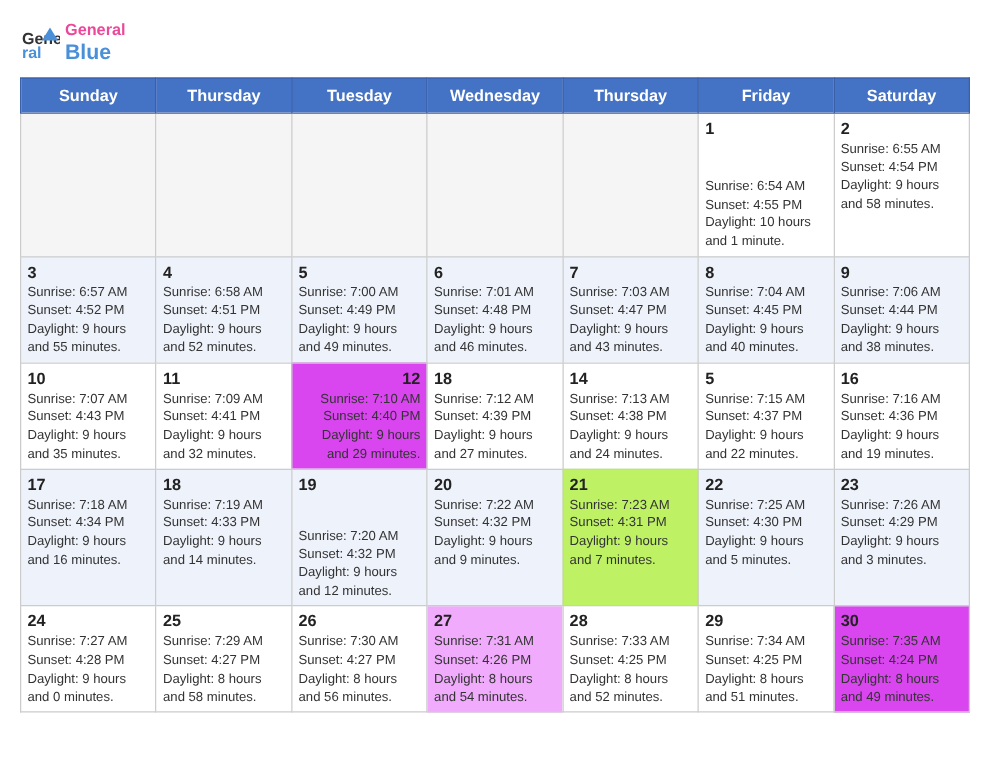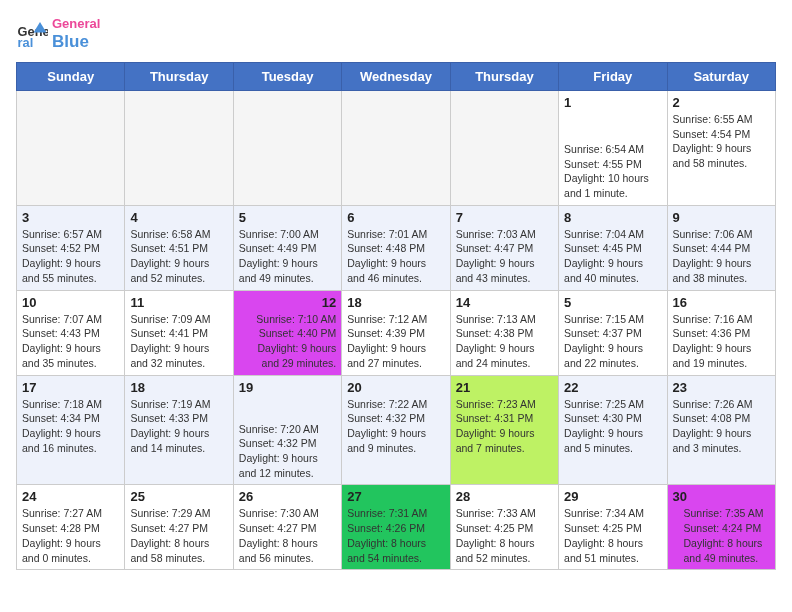--- a/index.html
+++ b/index.html
@@ -256,21 +256,21 @@
         </td>
         <td style="background-color: rgb(238, 242, 251);">
           <span class="day-num">22</span>
           <div class="day-info" style="white-space: pre-line;">Sunrise: 7:25 AM
 Sunset: 4:30 PM
 Daylight: 9 hours and 5 minutes.</div>
         </td>
         <td style="background-color: rgb(238, 242, 251);">
           <span class="day-num">23</span>
           <div class="day-info" style="white-space: pre-line;">Sunrise: 7:26 AM
-Sunset: 4:08 PM
+Sunset: 4:29 PM
 Daylight: 9 hours and 3 minutes.</div>
         </td>
       </tr>
       <tr>
         <td style="background-color: rgb(255, 255, 255);">
           <span class="day-num">24</span>
           <div class="day-info" style="white-space: pre-line;">Sunrise: 7:27 AM
 Sunset: 4:28 PM
 Daylight: 9 hours and 0 minutes.</div>
         </td>
@@ -279,39 +279,39 @@
           <div class="day-info" style="white-space: pre-line;">Sunrise: 7:29 AM
 Sunset: 4:27 PM
 Daylight: 8 hours and 58 minutes.</div>
         </td>
         <td style="background-color: rgb(255, 255, 255);">
           <span class="day-num">26</span>
           <div class="day-info" style="white-space: pre-line;">Sunrise: 7:30 AM
 Sunset: 4:27 PM
 Daylight: 8 hours and 56 minutes.</div>
         </td>
-        <td style="background-color: #22c55e;">
+        <td style="background-color: #f0abfc;">
           <span class="day-num">27</span>
           <div class="day-info" style="white-space: pre-line;">Sunrise: 7:31 AM
 Sunset: 4:26 PM
 Daylight: 8 hours and 54 minutes.</div>
         </td>
         <td style="background-color: rgb(255, 255, 255);">
           <span class="day-num">28</span>
           <div class="day-info" style="white-space: pre-line;">Sunrise: 7:33 AM
 Sunset: 4:25 PM
 Daylight: 8 hours and 52 minutes.</div>
         </td>
         <td style="background-color: rgb(255, 255, 255);">
           <span class="day-num">29</span>
           <div class="day-info" style="white-space: pre-line;">Sunrise: 7:34 AM
 Sunset: 4:25 PM
 Daylight: 8 hours and 51 minutes.</div>
         </td>
         <td style="background-color: #d946ef;">
           <span class="day-num">30</span>
-          <div class="day-info" style="white-space: pre-line; margin-left: 11px;">Sunrise: 7:35 AM
+          <div class="day-info" style="white-space: pre-line;">Sunrise: 7:35 AM
 Sunset: 4:24 PM
 Daylight: 8 hours and 49 minutes.</div>
         </td>
       </tr>
     </tbody>
 </table>
 
 </body></html>

